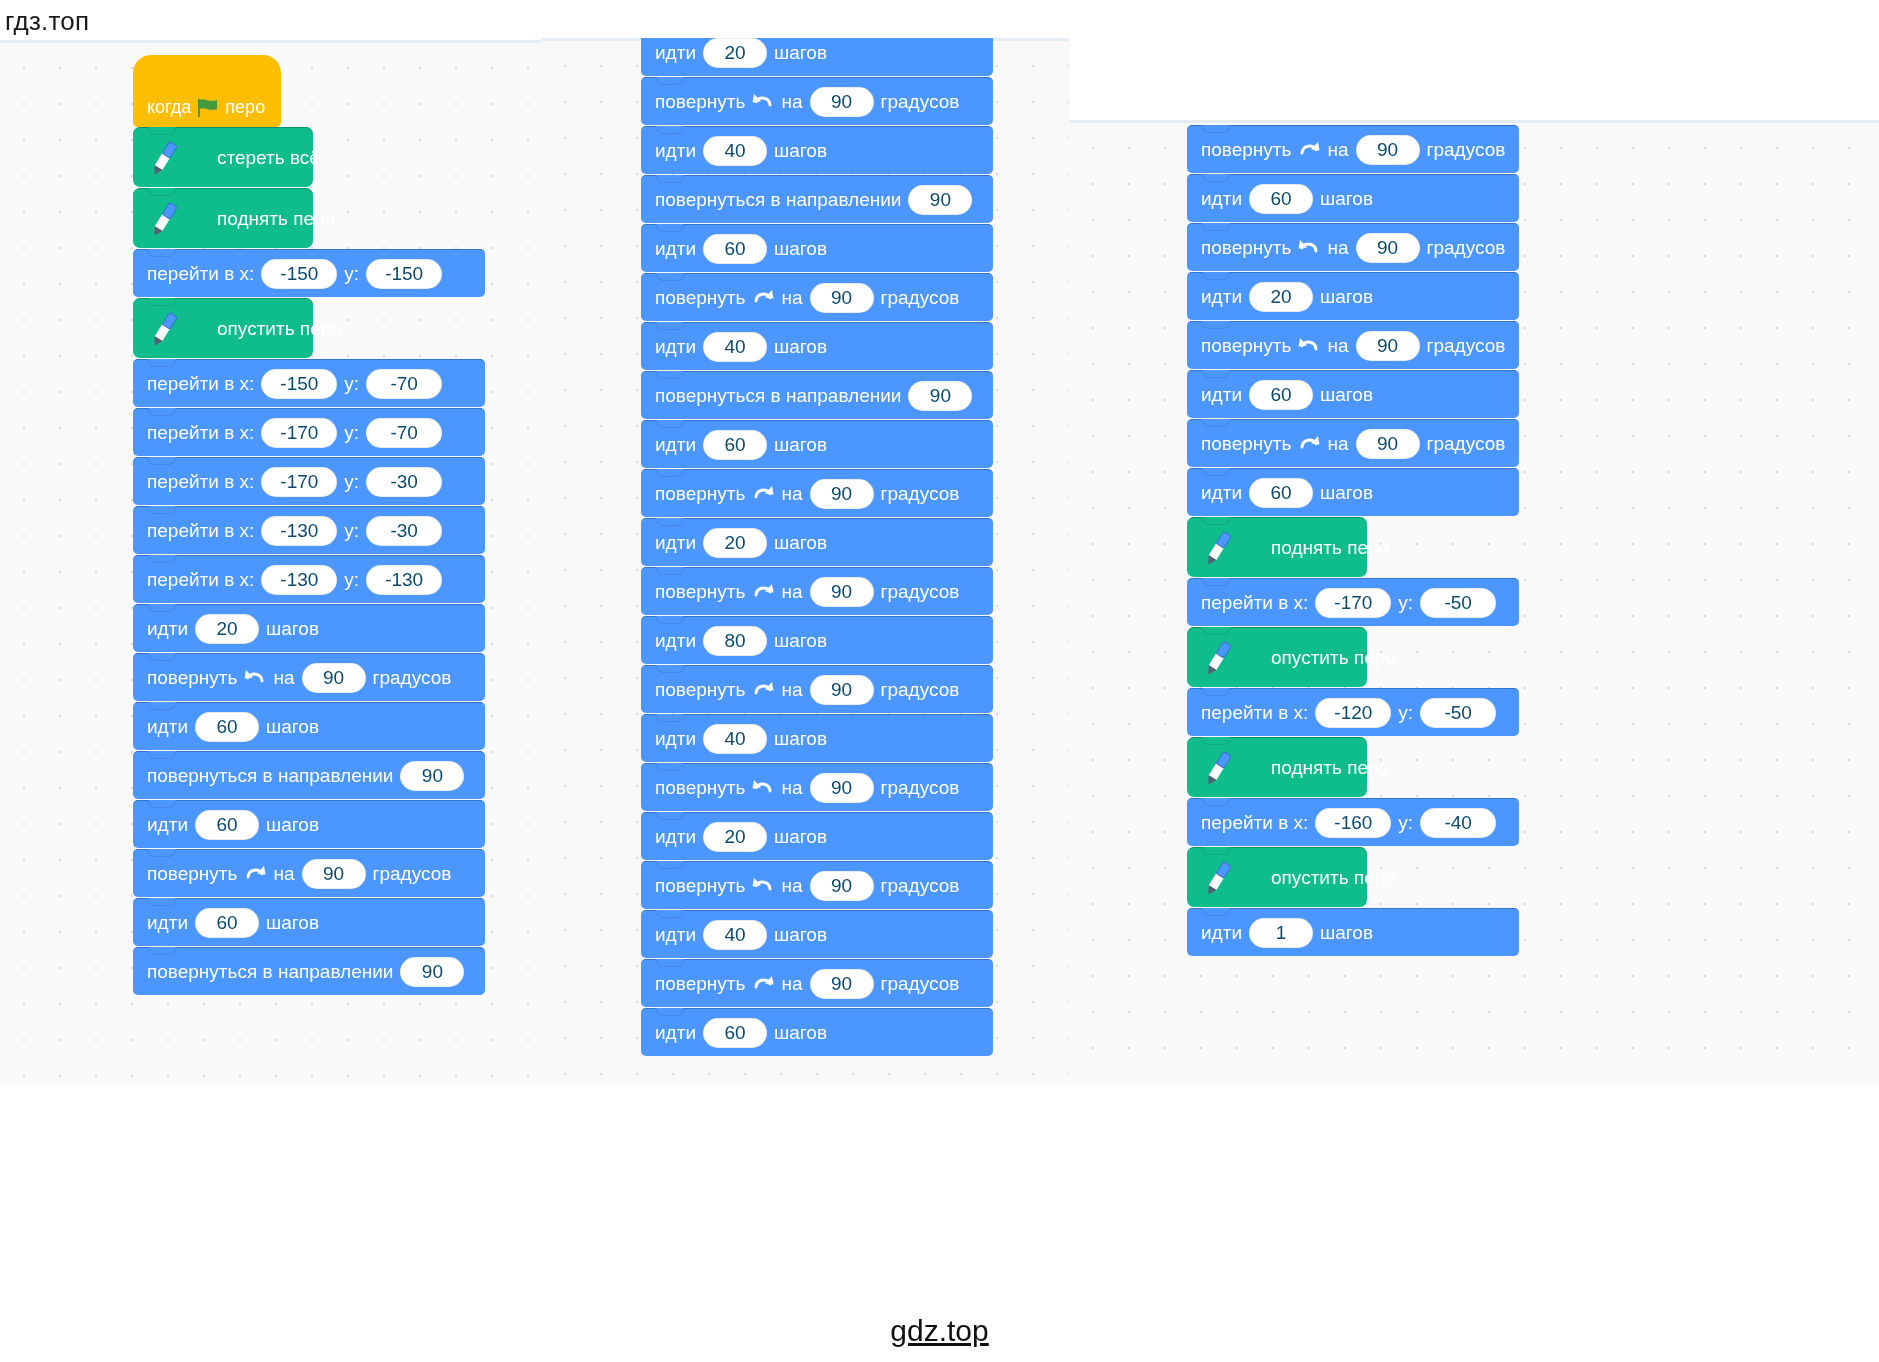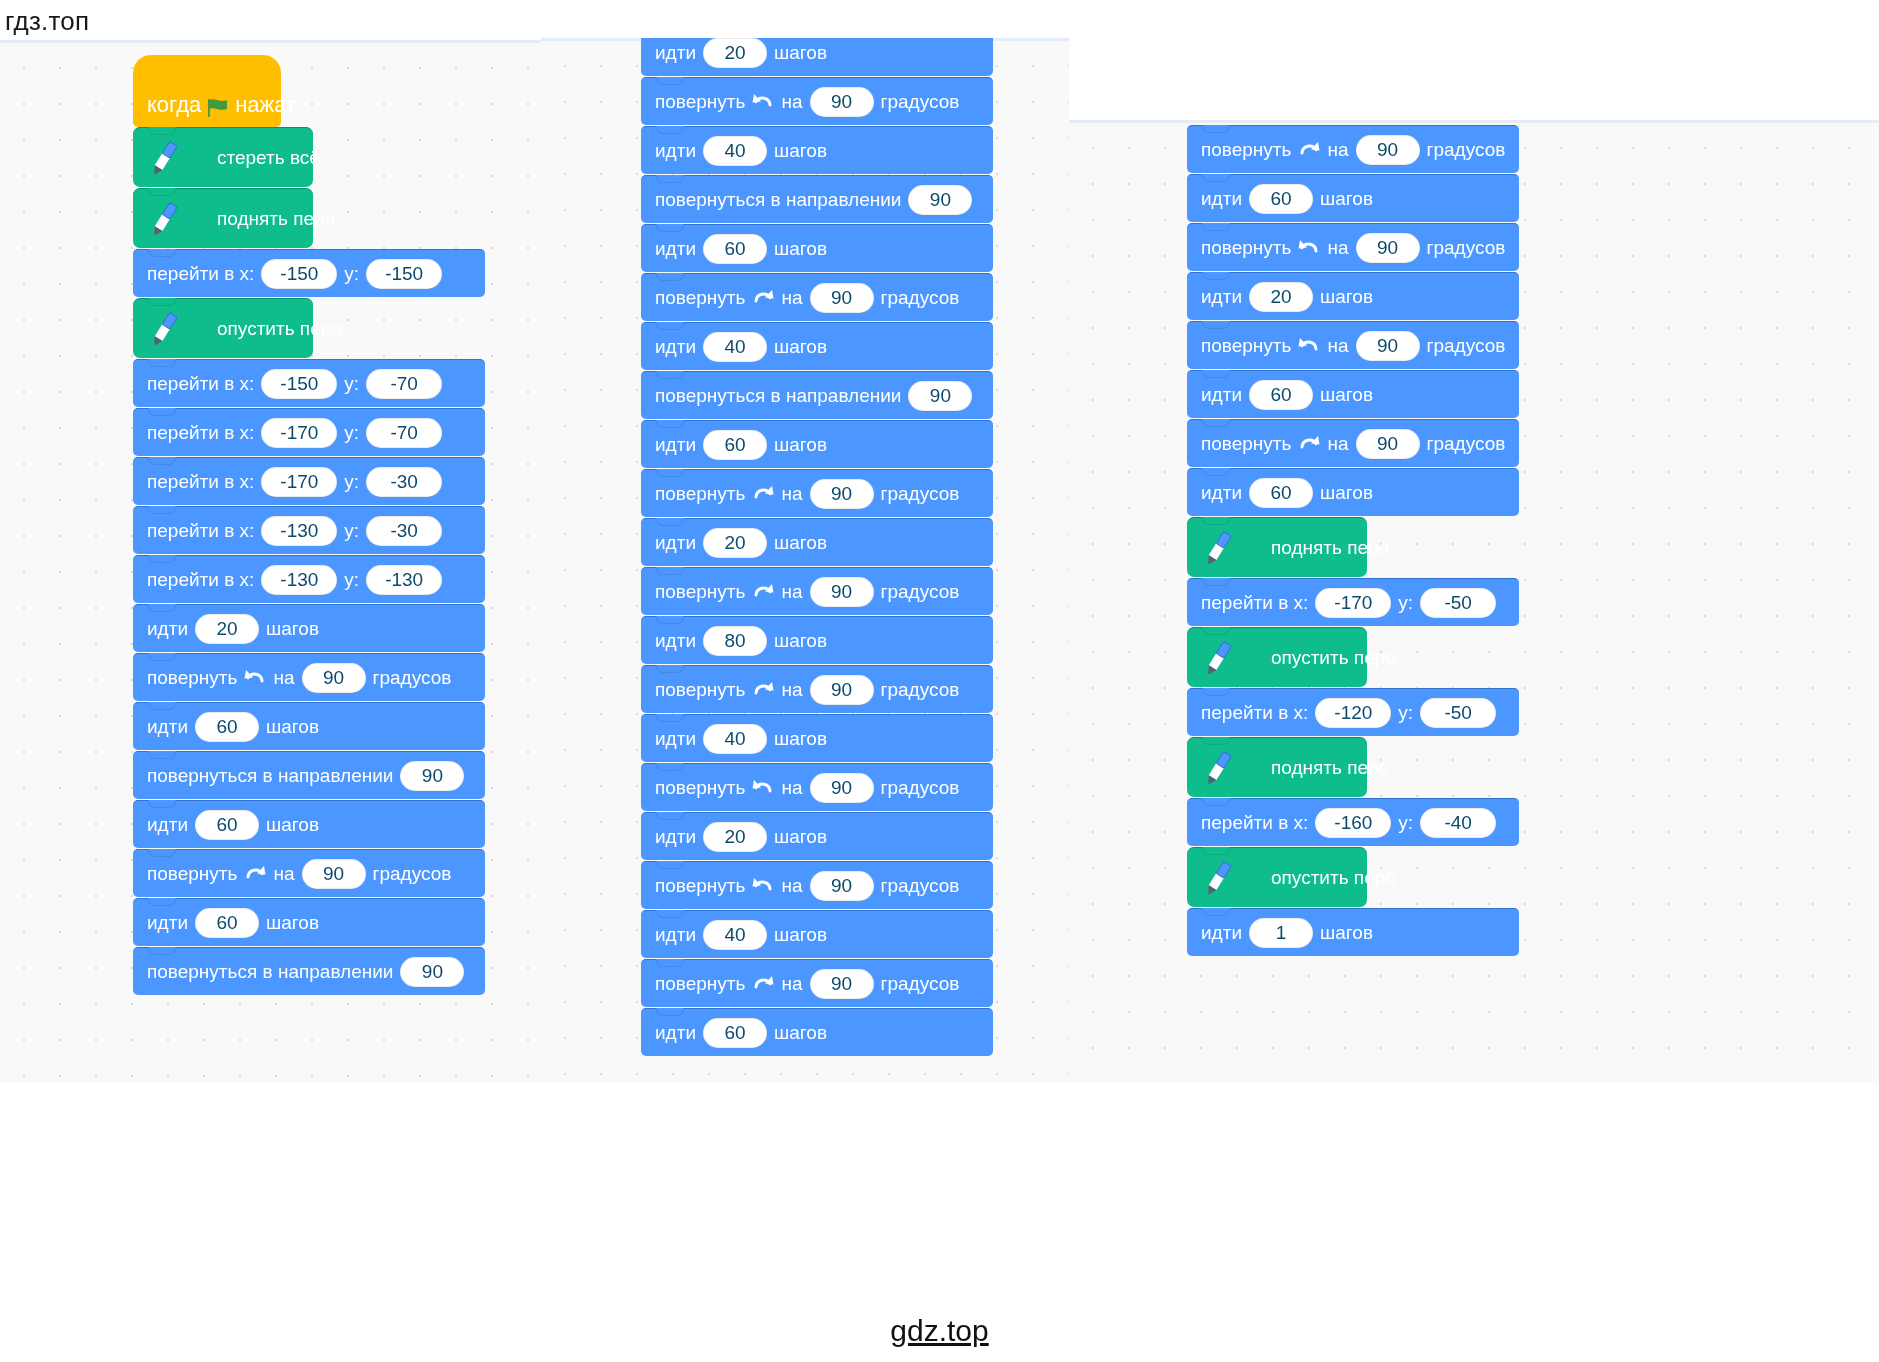--- a/index.html
+++ b/index.html
@@ -106,21 +106,21 @@
   .turn svg{width:24px;height:24px;display:block;}
 
   
   .hat{
     position:relative;
     width:148px;height:72px;
     background:#ffbf00;
     border-radius:18px 18px 5px 5px;
     display:flex;align-items:flex-end;
     padding:0 0 9px 14px;
-    font-size:22px;color:#fff;
+    font-size:18px;color:#fff;
     box-sizing:border-box;
   }
   .hat::after{
     content:"";position:absolute;left:15px;bottom:-7px;
     width:26px;height:7px;border-radius:0 0 7px 7px;background:#ffbf00;
   }
   .flag{display:inline-block;width:22px;height:20px;margin:0 6px;position:relative;vertical-align:-3px;}
 
   .colorswatch{
     width:40px;height:30px;border-radius:16px;
@@ -137,21 +137,21 @@
 
 <div class="panel" id="panel-1">
   <div class="rule"></div>
   <div class="stack" id="stack-1">
       <div class="hat" style="margin-bottom: 0px;">
         <span class="lbl">когда</span>
         <span class="flag"><svg viewBox="0 0 22 20" style="width:22px;height:20px">
             <path d="M2 2 C7 -1 12 5 20 2 L20 11 C12 14 7 8 2 11 Z" fill="#45993d"></path>
             <rect x="1" y="1" width="1.8" height="18" fill="#45993d"></rect>
           </svg></span>
-        <span class="lbl">нажат</span>
+        <span class="lbl">перо</span>
       </div>
       <div class="blk pen pen-row" style="width: 180px;">
         <span class="penicon">
           <svg viewBox="0 0 40 40">
             <g transform="rotate(35 20 20)">
               <rect x="16" y="3" width="9" height="14" rx="2" fill="#4c97ff"></rect>
               <rect x="16" y="17" width="9" height="14" fill="#ffffff"></rect>
               <polygon points="16,31 25,31 20.5,39" fill="#575e75"></polygon>
               <rect x="16" y="3" width="9" height="14" rx="2" fill="none" stroke="#3373cc" stroke-width="1"></rect>
             </g>

